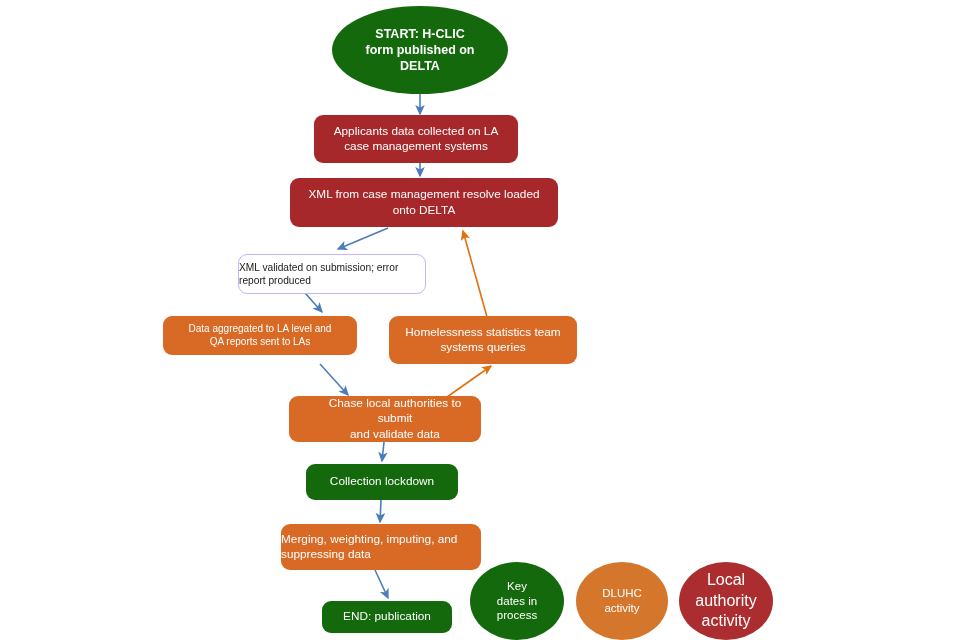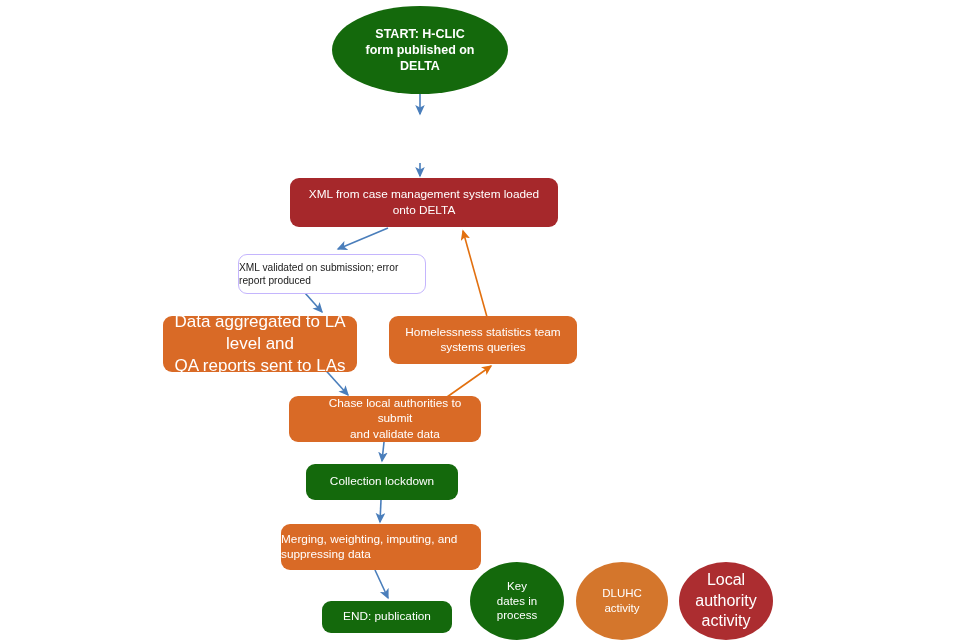--- a/index.html
+++ b/index.html
@@ -102,28 +102,30 @@
     <line x1="381" y1="500" x2="380" y2="522" stroke="#4A7EBB" stroke-width="1.6" marker-end="url(#ah-blue)"></line>
 
     <line x1="375" y1="570" x2="388" y2="598" stroke="#4A7EBB" stroke-width="1.6" marker-end="url(#ah-blue)"></line>
   </svg>
 
   <div class="node ellipse green" style="left:332px; top:6px; width:176px; height:88px; font-size:12.5px;font-weight:bold;">START: H-CLIC
 form published on
 DELTA</div>
 
 
+  <div class="node rounded red" style="left:314px; top:115px; width:204px; height:48px; font-size:11.8px;">Applicants data collected on LA
+case management systems</div>
 
-  <div class="node rounded red" style="left:290px; top:178px; width:268px; height:49px; font-size:11.8px;">XML from case management system loaded
+  <div class="node rounded red" style="left:290px; top:178px; width:268px; height:49px; font-size:11.8px;">XML from case management resolve loaded
 onto DELTA</div>
 
   <div class="node pinknote" style="left:238px; top:254px; width:188px; height:40px; font-size:10.2px;">XML validated on submission; error
 report produced</div>
 
-  <div class="node rounded orange" style="left:163px; top:316px; width:194px; height:56px; font-size:17px;">Data aggregated to LA level and
+  <div class="node rounded orange" style="left:163px; top:316px; width:194px; height:39px; font-size:10px;">Data aggregated to LA level and
 QA reports sent to LAs</div>
 
   <div class="node rounded orange" style="left:389px; top:316px; width:188px; height:48px; font-size:11.8px;">Homelessness statistics team
 systems queries</div>
 
   <div class="node rounded orange" style="left:289px; top:396px; width:192px; height:46px; font-size:11.8px;padding-left:28px;">Chase local authorities to submit
 and validate data</div>
 
   <div class="node rounded green" style="left:306px; top:464px; width:152px; height:36px; font-size:11.8px;">Collection lockdown</div>
 

